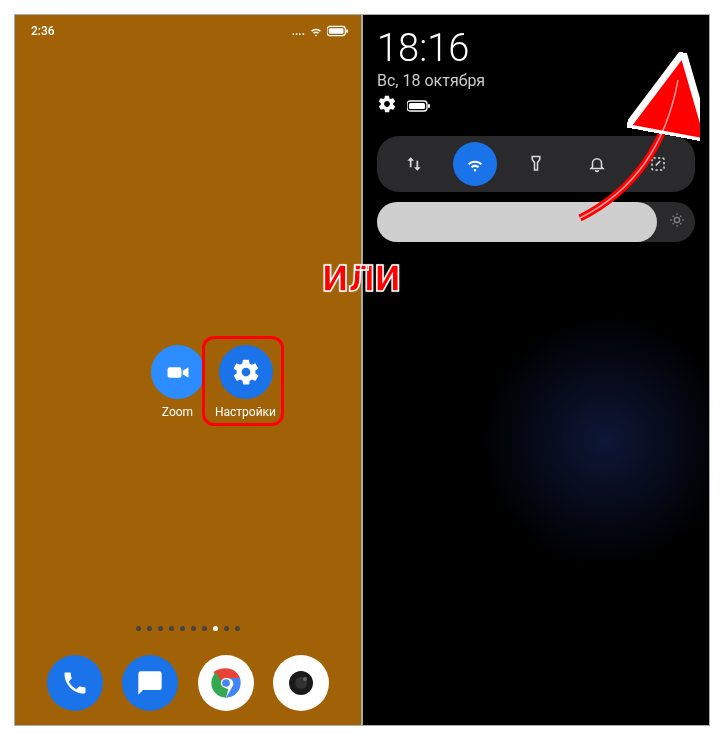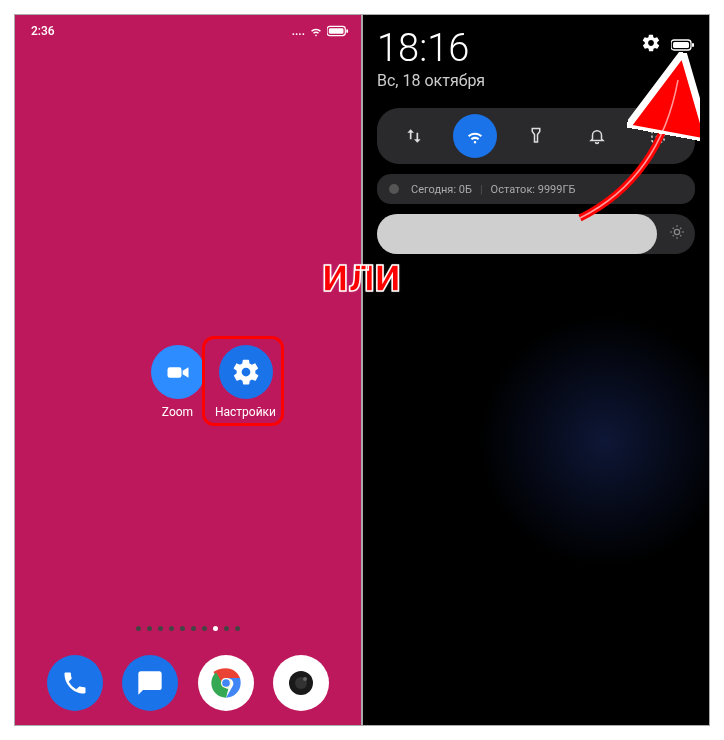--- a/index.html
+++ b/index.html
@@ -7,21 +7,21 @@
     width: 724px; height: 740px;
     background: #fff;
     font-family: -apple-system, Roboto, Arial, sans-serif;
     position: relative;
     display: flex;
     justify-content: space-between;
     padding: 14px;
   }
   .phone {
     width: 404px; height: 712px;
-    background: #be185d;
+    background: #a16207;
     border: 1px solid #aaa;
     position: relative;
     overflow: hidden;
     color: #fff;
   }
   
   .statusbar {
     height: 28px;
     display:flex; align-items:center; justify-content:space-between;
     padding: 4px 12px 0 16px;
@@ -64,21 +64,21 @@
   .chrome-bg { background:#fff; }
   .camera-bg { background:#fff; }
   .phone-bg { background:#1a73e8; }
   .msg-bg { background:#1a73e8; }
   
   .panel-bg {
     position:absolute; inset:0;
     background: radial-gradient(ellipse 180px 180px at 70% 60%, rgba(30,50,120,0.45), transparent 70%), #000;
   }
   .panel-wrap { position:relative; padding: 14px 14px 0; }
-  .panel-head { display:flex; justify-content:space-between; align-items:flex-start; }
+  .panel-head { display:flex; justify-content:space-between; align-items:flex-start;flex-direction:column; }
   .panel-time { font-size: 38px; font-weight: 300; line-height:1; }
   .panel-date { font-size: 16px; color:#ccc; margin-top:4px; }
   .panel-icons { display:flex; align-items:center; gap:10px; margin-top:4px;}
   .qs-row {
     margin-top: 18px;
     background: #2a2a2d;
     border-radius: 22px;
     height: 56px;
     display:flex; align-items:center; justify-content:space-around;
     padding: 0 6px;
@@ -267,26 +267,20 @@
           </svg>
       </div>
       <div class="qs-tile">
         <svg width="18" height="18" viewBox="0 0 24 24" fill="none" stroke="currentColor" stroke-width="2">
             <rect x="4" y="4" width="16" height="16" rx="2" stroke-dasharray="3 3"></rect>
             <path d="M9 14l6-6"></path>
           </svg>
       </div>
     </div>
 
-    <div class="data-bar">
-      <span class="data-dot"></span>
-      <span>Сегодня: 0Б</span>
-      <span class="sep">|</span>
-      <span>Остаток: 9999ГБ</span>
-    </div>
 
     <div class="bright-bar">
       <div class="bright-fill"></div>
       <span class="bright-sun">
         <svg width="16" height="16" viewBox="0 0 24 24" fill="none" stroke="currentColor" stroke-width="2">
             <circle cx="12" cy="12" r="4"></circle>
             <path d="M12 2v2M12 20v2M4 12H2M22 12h-2M5.6 5.6l1.4 1.4M17 17l1.4 1.4M17 7l1.4-1.4M5.6 18.4L7 17"></path>
           </svg>
       </span>
     </div>

